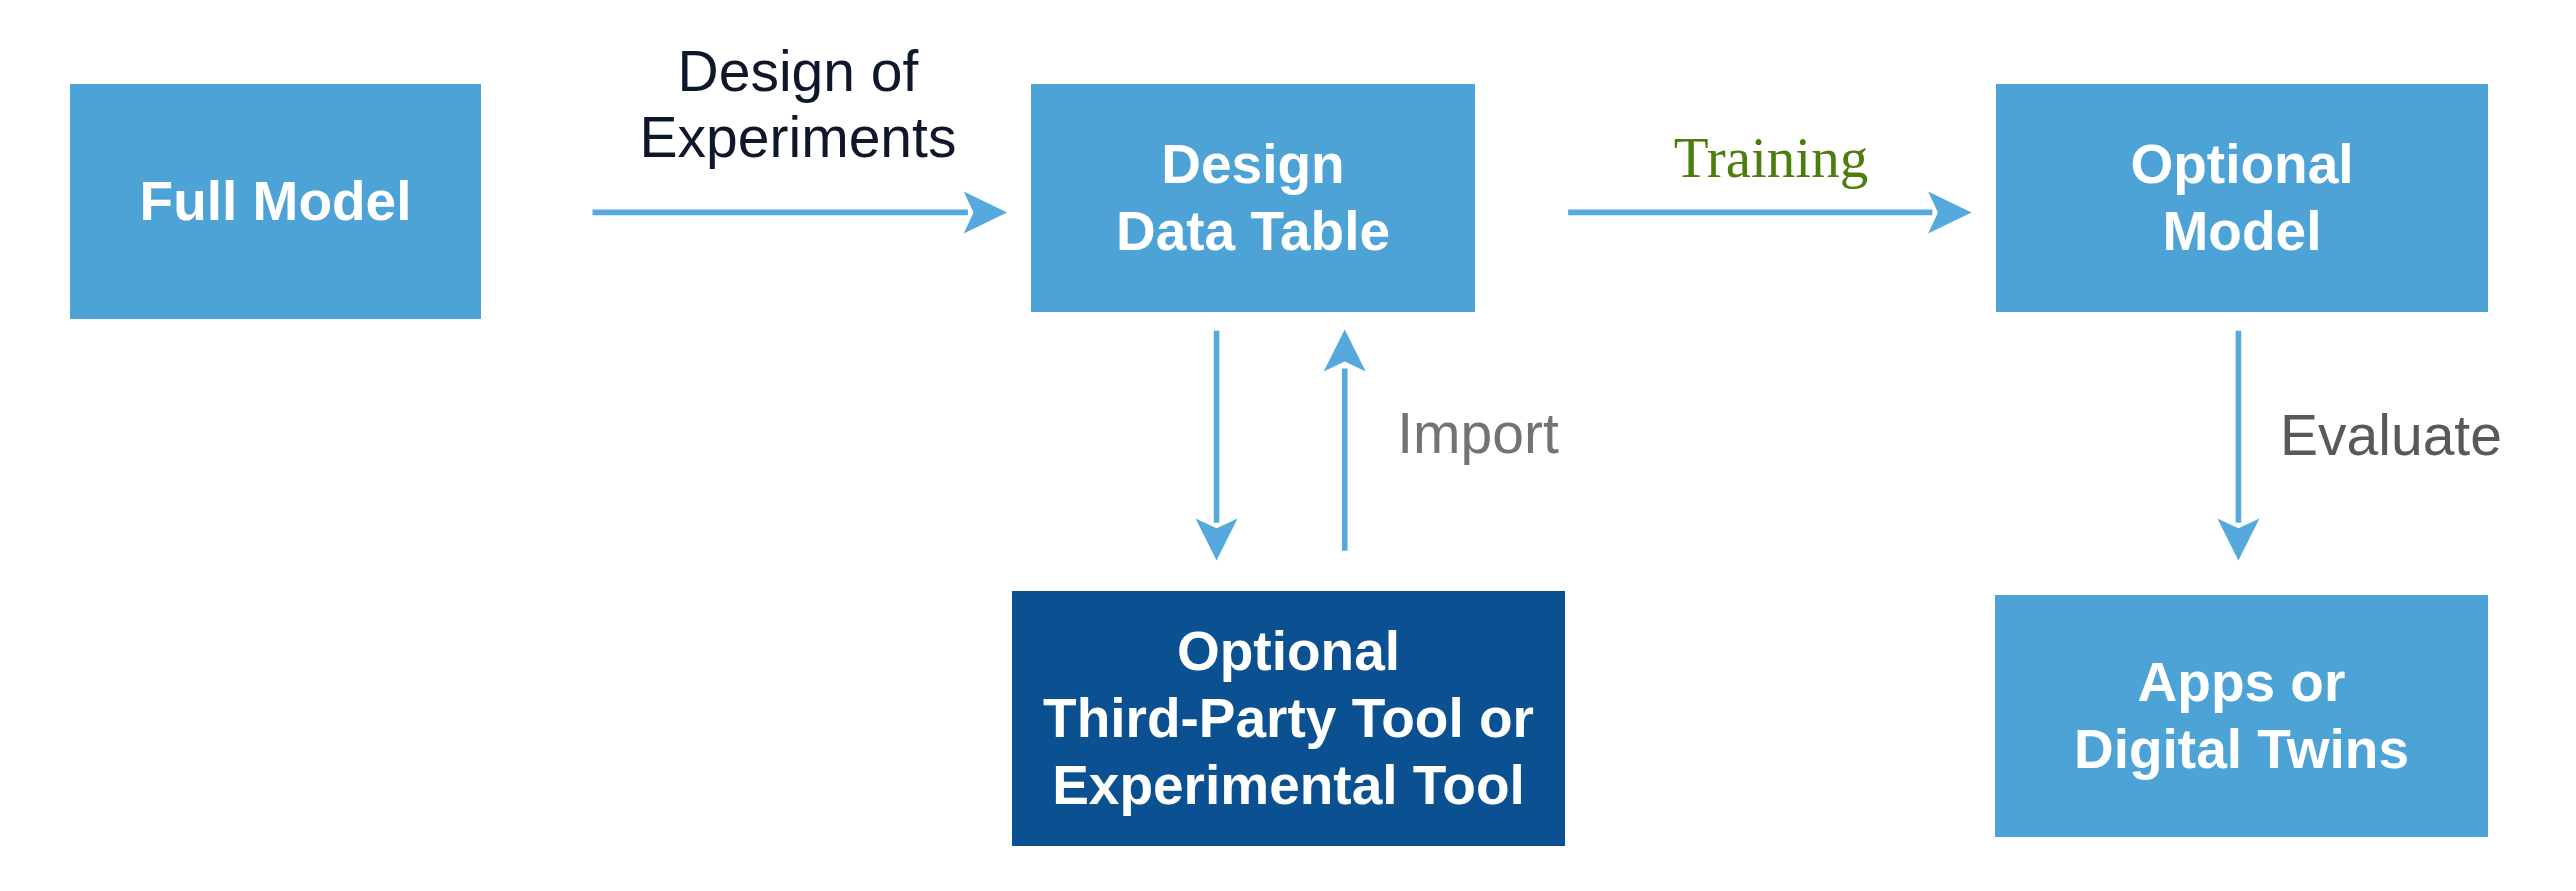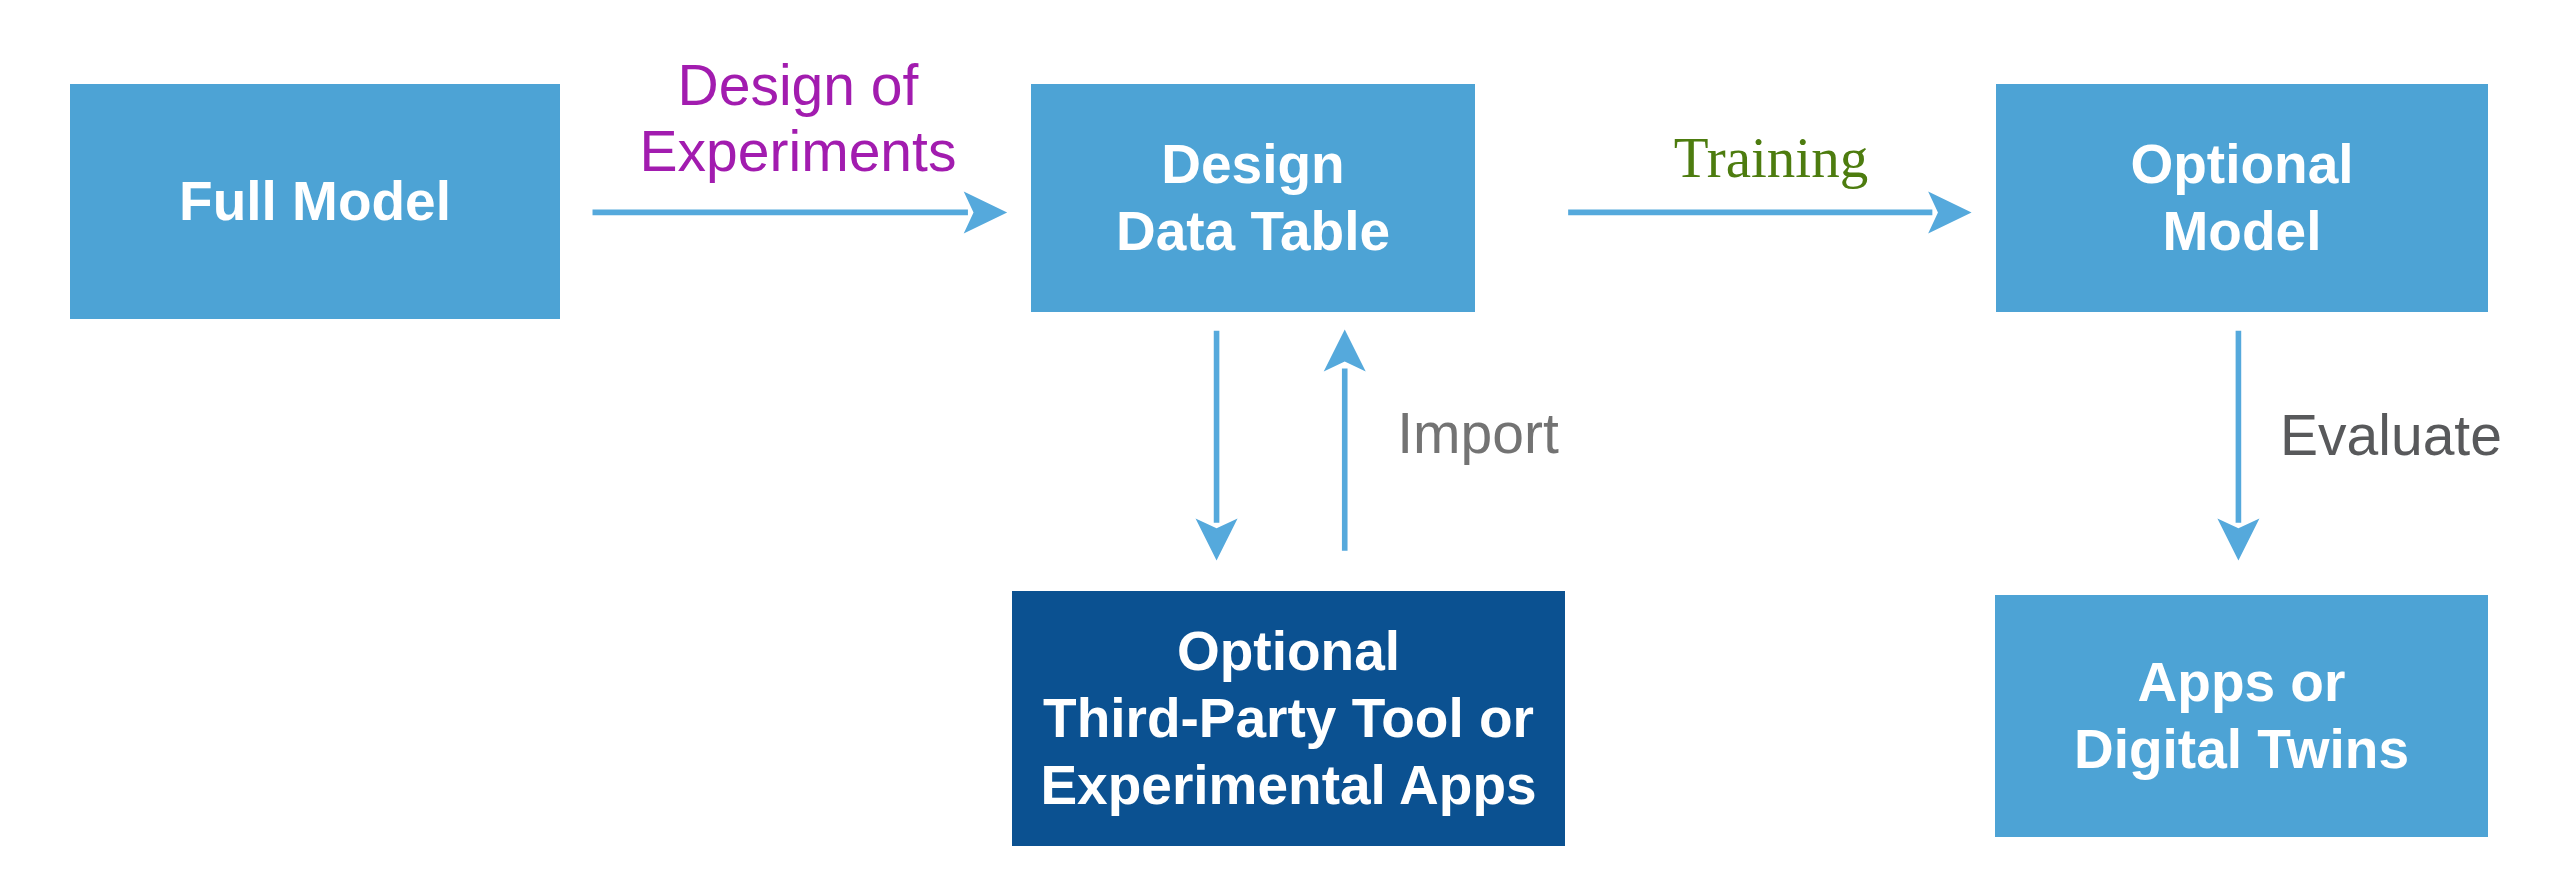--- a/index.html
+++ b/index.html
@@ -73,21 +73,21 @@
     <g>
       <line x1="1920" y1="526" x2="1920" y2="786" stroke-width="8" stroke="#55A9DC"></line>
       <polygon points="1920,470 1890,530 1920,516 1950,530" fill="#55A9DC"></polygon>
     </g>
     <g>
       <line x1="3196" y1="472" x2="3196" y2="746" stroke-width="8" stroke="#55A9DC"></line>
       <polygon points="3196,800 3166,740 3196,754 3226,740" fill="#55A9DC"></polygon>
     </g>
   </svg>
 
-  <div class="node node--light" style="left: 70px; top: 84px; width: 490px; height: 235px; background: rgb(77, 163, 213);">
+  <div class="node node--light" style="left: 70px; top: 84px; width: 411px; height: 235px; background: rgb(77, 163, 213);">
     <div class="node-text">
       <span class="line">Full Model</span>
     </div>
   </div>
 
   <div class="node node--light" style="left: 1031px; top: 84px; width: 444px; height: 228px; background: rgb(77, 163, 213);">
     <div class="node-text">
       <span class="line">Design</span>
       <span class="line">Data Table</span>
     </div>
@@ -97,32 +97,32 @@
     <div class="node-text">
       <span class="line">Optional</span>
       <span class="line">Model</span>
     </div>
   </div>
 
   <div class="node node--dark" style="left: 1012px; top: 569px; width: 553px; height: 255px; background: rgb(11, 81, 145); margin-top: 22px;">
     <div class="node-text">
       <span class="line">Optional</span>
       <span class="line">Third-Party Tool or</span>
-      <span class="line">Experimental Apps</span>
+      <span class="line">Experimental Tool</span>
     </div>
   </div>
 
   <div class="node node--light" style="left: 1995px; top: 583px; width: 493px; height: 242px; background: rgb(77, 163, 213); margin-top: 12px;">
     <div class="node-text">
       <span class="line">Apps or</span>
       <span class="line">Digital Twins</span>
     </div>
   </div>
 
-  <div class="edge-label" style="left: 798px; top: 119px; color: #a21caf; text-align: center;">
+  <div class="edge-label" style="left: 798px; top: 105px; color: #0f172a; text-align: center;">
     <span class="line">Design of</span>
     <span class="line">Experiments</span>
   </div>
 
   <div class="edge-label" style="left: 1771px; top: 158px; color: #4d7c0f; font-family: Liberation Serif, serif;">
     <span class="line">Training</span>
   </div>
 
 
   <div class="edge-label" style="left: 1478px; top: 434px; color: #737373;">

